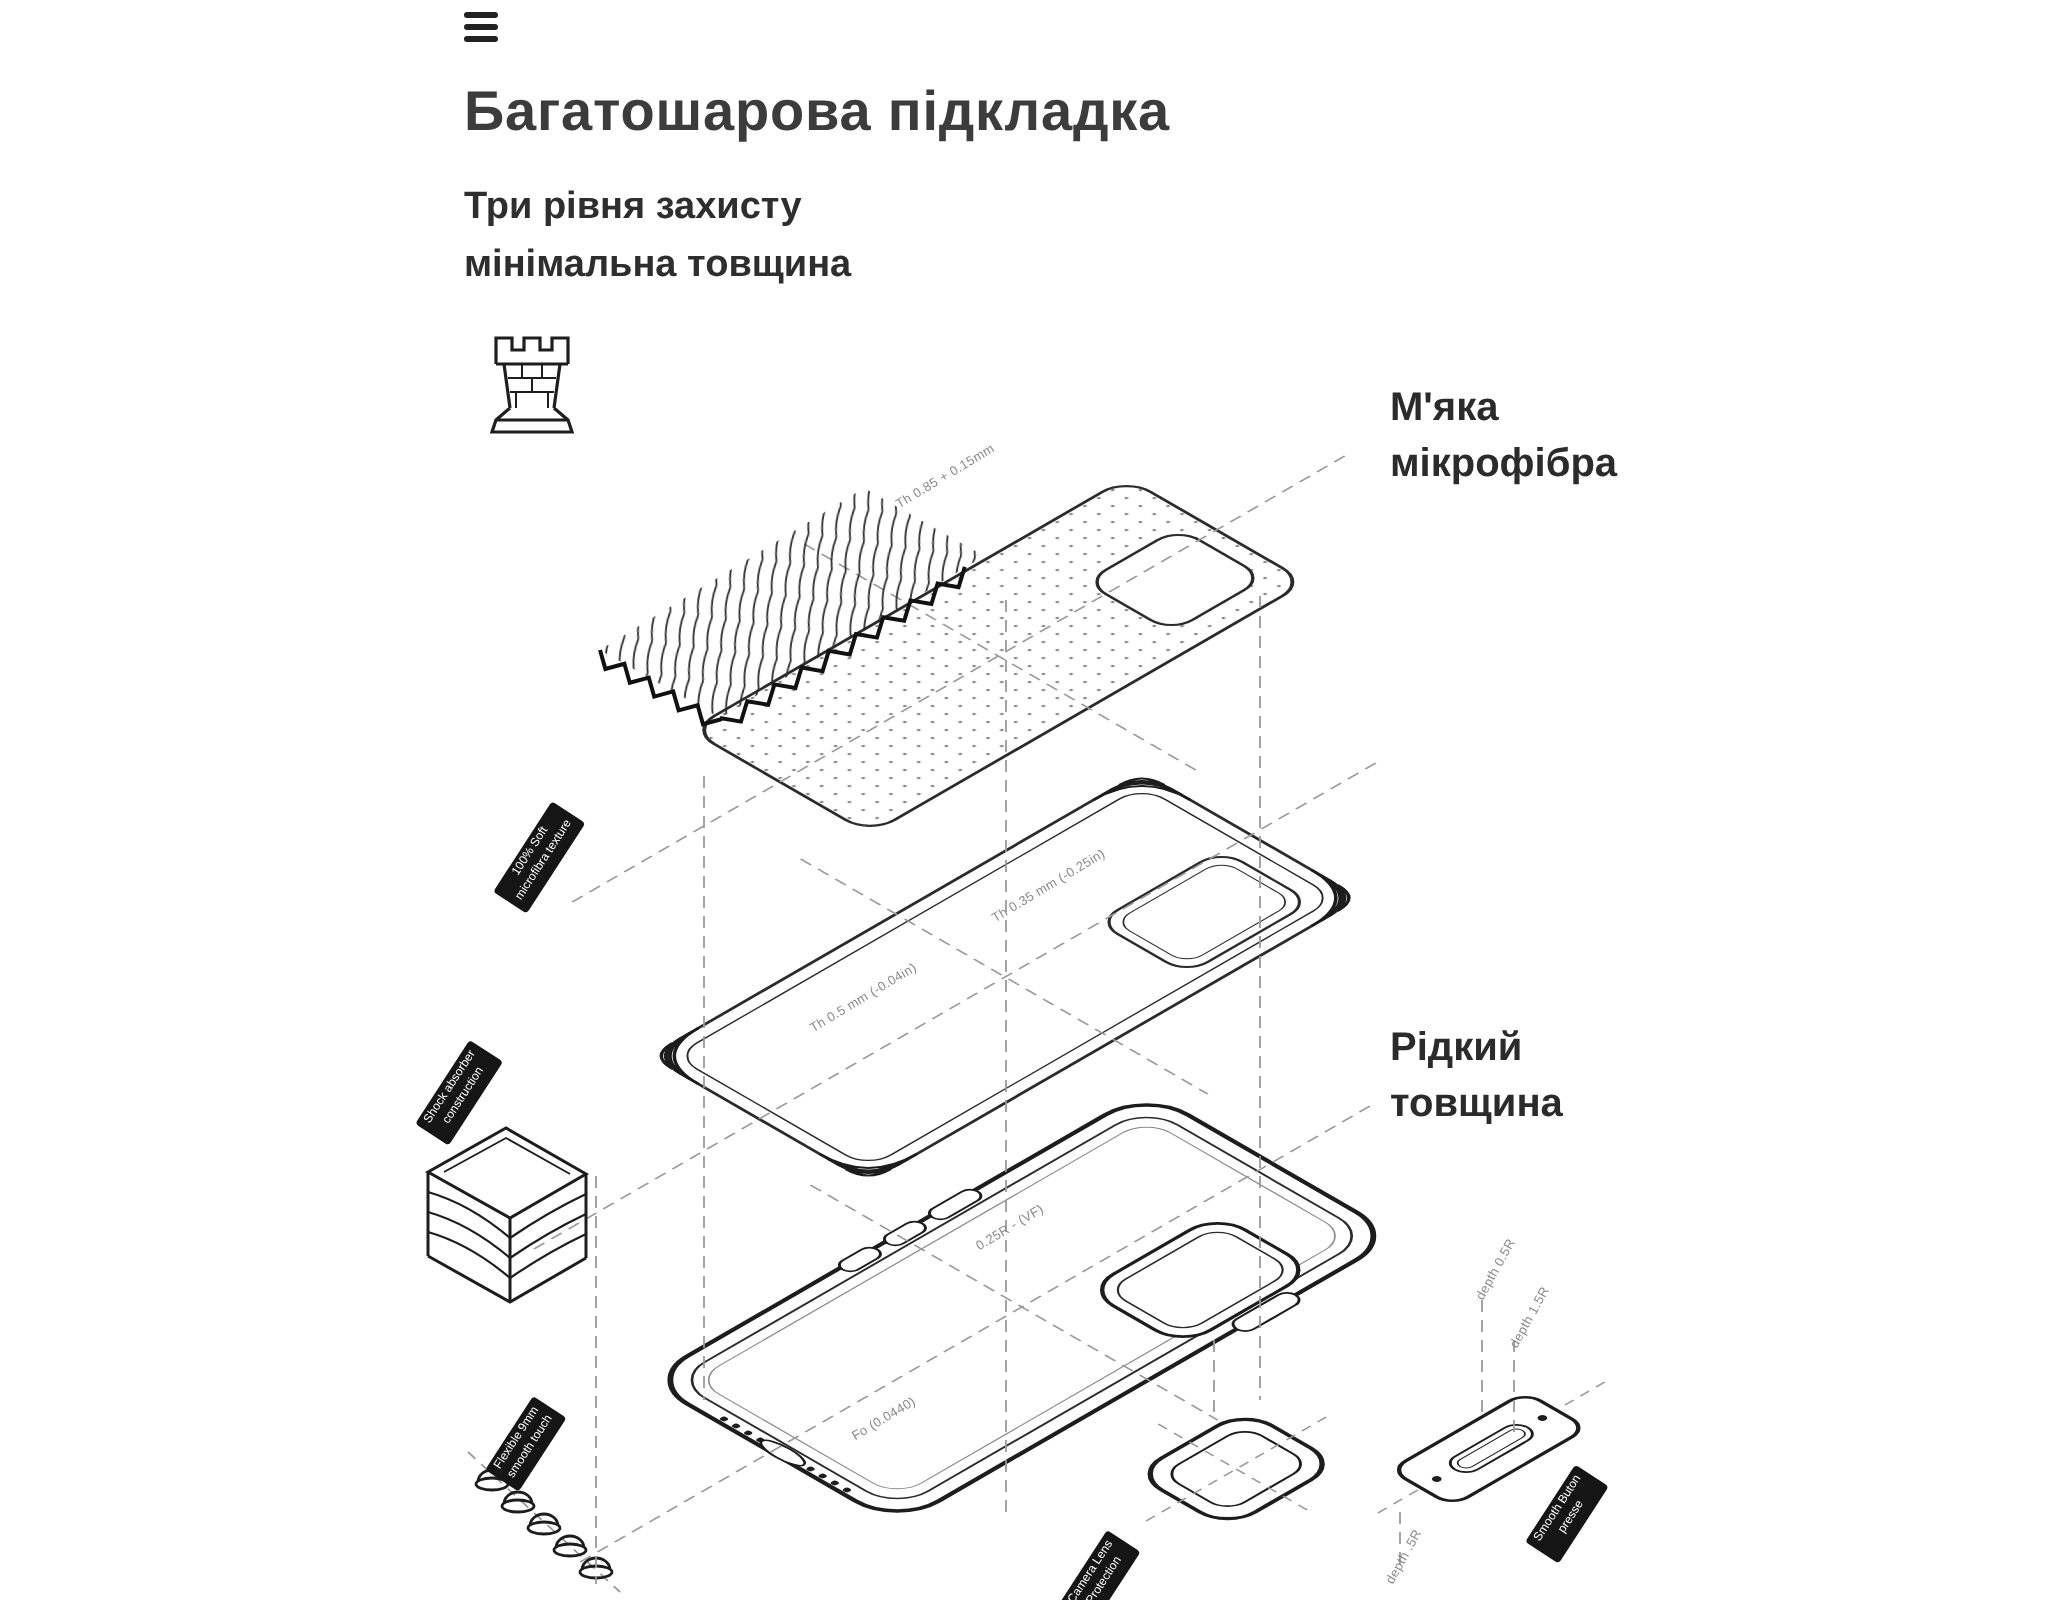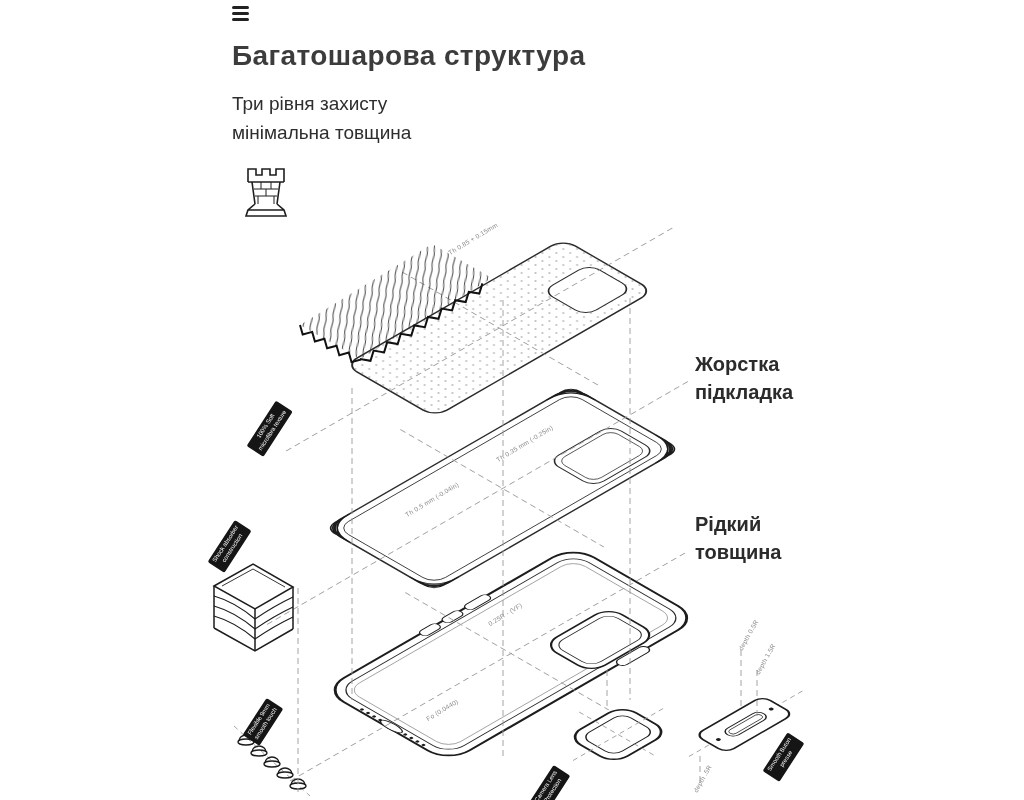--- a/index.html
+++ b/index.html
@@ -3,21 +3,21 @@
 <meta charset="utf-8">
 <style>
   html,body{margin:0;padding:0;background:#ffffff;width:1024px;height:800px;overflow:hidden;
     font-family:"Liberation Sans", sans-serif;}
   .stage{position:relative;width:1024px;height:800px;background:#fff;}
   .abs{position:absolute;}
   .pre{white-space:pre-line;}
   .menu-icon{left:232px;top:6px;width:17px;}
   .menu-icon span{display:block;height:3px;background:#222;border-radius:2px;margin-bottom:3px;}
   .page-title{left:232px;top:40px;font-size:28px;font-weight:800;color:#3c3c3c;letter-spacing:.4px;}
-  .page-subtitle{left:232px;top:90px;font-size:19px;font-weight:400;color:#2e2e2e;line-height:1.5;}
+  .page-subtitle{left:232px;top:90px;font-size:19px;font-weight:700;color:#2e2e2e;line-height:1.5;}
   .layer-label{font-size:20px;font-weight:600;color:#2b2b2b;line-height:1.4;}
   .lbl-1{left:695px;top:190px;}
   .lbl-2{left:695px;top:350px;}
   .lbl-3{left:695px;top:510px;}
   .tag{background:#151515;color:#fff;font-size:6px;line-height:1.3;padding:2px 4px;border-radius:2px;
     transform:rotate(-57deg);transform-origin:left bottom;text-align:center;}
   .dim{color:#8a8a8a;font-size:6.5px;transform:rotate(-31deg);transform-origin:left top;letter-spacing:.2px;}
   .dim.steep{transform:rotate(-61deg);}
   svg{position:absolute;left:0;top:0;}
 </style>
@@ -153,26 +153,26 @@
       <line x1="757" y1="716" x2="757" y2="666"></line>
       <line x1="700" y1="756" x2="700" y2="786"></line>
     </g>
   </svg>
 
   <div class="abs menu-icon">
     <span></span>
       <span></span>
       <span></span>
   </div>
-  <div class="abs page-title">Багатошарова структура</div>
+  <div class="abs page-title">Багатошарова підкладка</div>
   <div class="abs page-subtitle pre">Три рівня захисту
 мінімальна товщина</div>
 
-  <div class="abs layer-label pre lbl-2">Жорстка
-підкладка</div>
+  <div class="abs layer-label pre lbl-1">М'яка
+мікрофібра</div>
   <div class="abs layer-label pre lbl-3">Рідкий
 товщина</div>
 
   <div class="abs tag pre" style="left:263px;top:437px;">100% Soft
 microfibra texture</div>
   <div class="abs tag pre" style="left:224px;top:553px;">Shock absorber
 construction</div>
   <div class="abs tag pre" style="left:259px;top:726px;">Flexible 9mm
 smooth touch</div>
   <div class="abs tag pre" style="left:546px;top:793px;">Camera Lens

